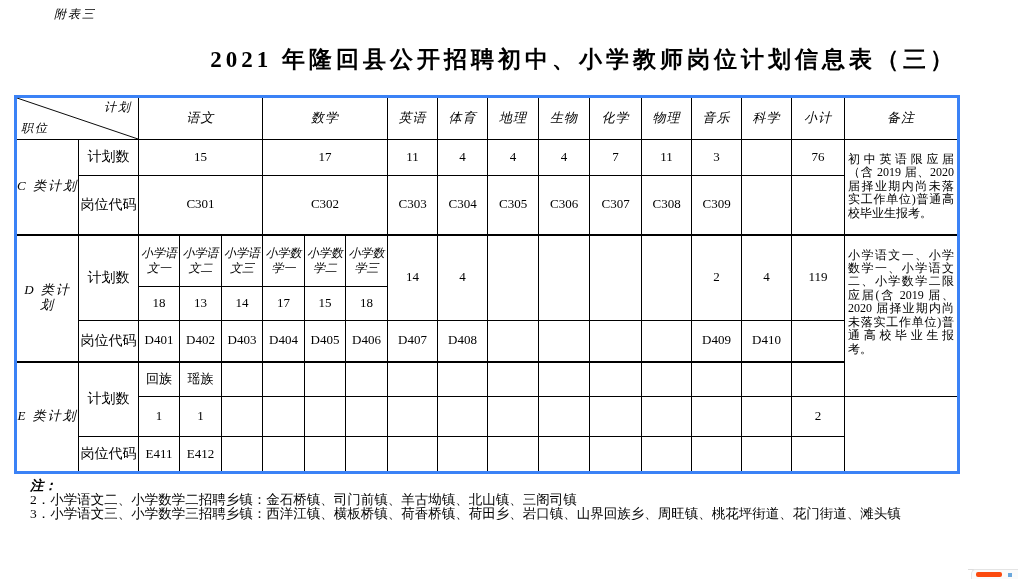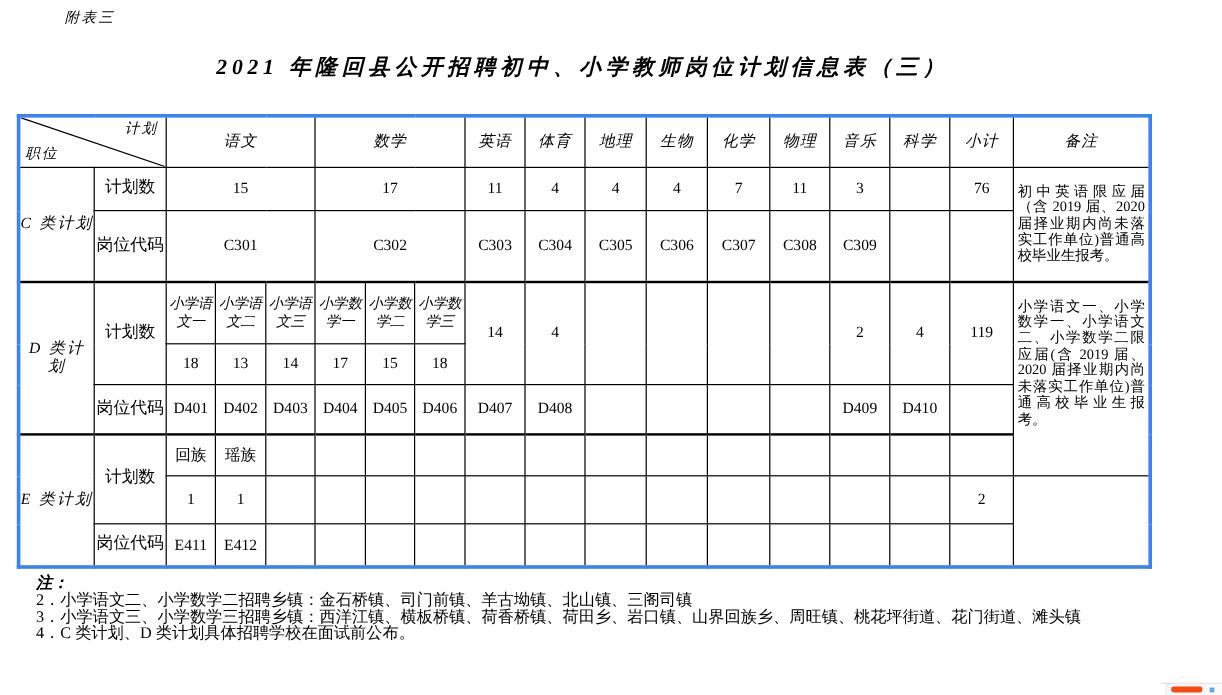--- a/index.html
+++ b/index.html
@@ -1,21 +1,21 @@
 <!DOCTYPE html>
 <html><head>
 <meta charset="utf-8">
 <style>
   html,body{margin:0;padding:0;background:#fff;}
   body{font-family:"Liberation Serif", serif; color:#000;}
   .page{position:relative;width:1018px;height:579px;background:#ffffff;overflow:hidden;}
 
   .doc-tag{position:absolute;left:18px;top:6px;font-size:12px;font-style:italic;letter-spacing:2px;margin-left:36px;}
-  .doc-title{position:absolute;left:14px;top:44px;width:943px;text-align:center;
-    font-size:18px;font-weight:bold;font-style:italic;letter-spacing:4px;}
+  .doc-title{position:absolute;left:14px;top:44px;width:943px;text-align:right;
+    font-size:23px;font-weight:bold;letter-spacing:4px;}
 
   table.main{position:absolute;left:14px;top:95px;border-collapse:collapse;table-layout:fixed;
     width:943px;}
   table.main{border:3px solid #3b82f6;}
   td{border:1px solid #000;text-align:center;vertical-align:middle;
      font-size:13px;padding:0;overflow:hidden;line-height:1.15;}
   td.sec{border-top:2px solid #000;}
   td.hdr{font-style:italic;font-size:13px;letter-spacing:1px;}
   td.secname{font-style:italic;font-size:13px;letter-spacing:2px;margin-top:44px;}
   td.rowlabel{font-size:14px;}
@@ -228,21 +228,20 @@
       <td></td>
       <td></td>
     </tr>
   </tbody>
     </table>
 
   <div class="footnotes">
     <div class="note-label">注：</div>
     <div>2．小学语文二、小学数学二招聘乡镇：金石桥镇、司门前镇、羊古坳镇、北山镇、三阁司镇</div>
     <div>3．小学语文三、小学数学三招聘乡镇：西洋江镇、横板桥镇、荷香桥镇、荷田乡、岩口镇、山界回族乡、周旺镇、桃花坪街道、花门街道、滩头镇</div>
-    <div>4．C 类计划、D 类计划具体招聘学校在面试前公布。</div>
   </div>
 
   <div class="widget-hairline"></div>
   <div class="corner-widget">
     <div class="widget-pill" style="background: rgb(251, 74, 14);"></div>
     <div class="widget-dot" style="background: rgb(106, 167, 220);"></div>
   </div>
 
 </div>
 

